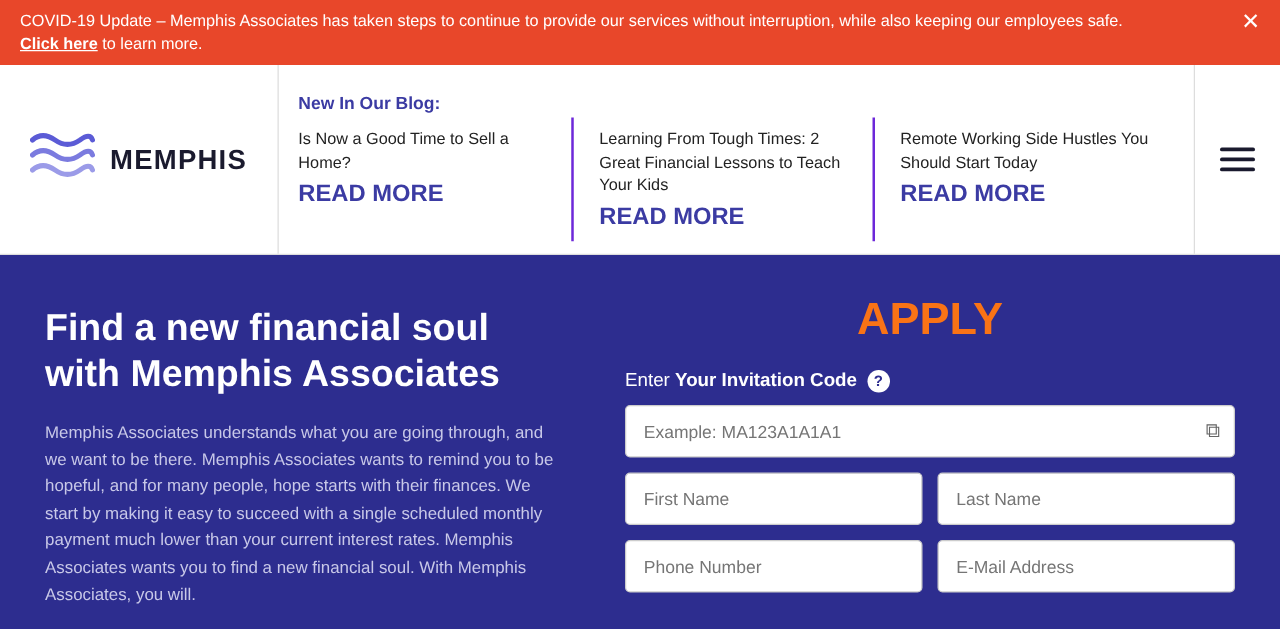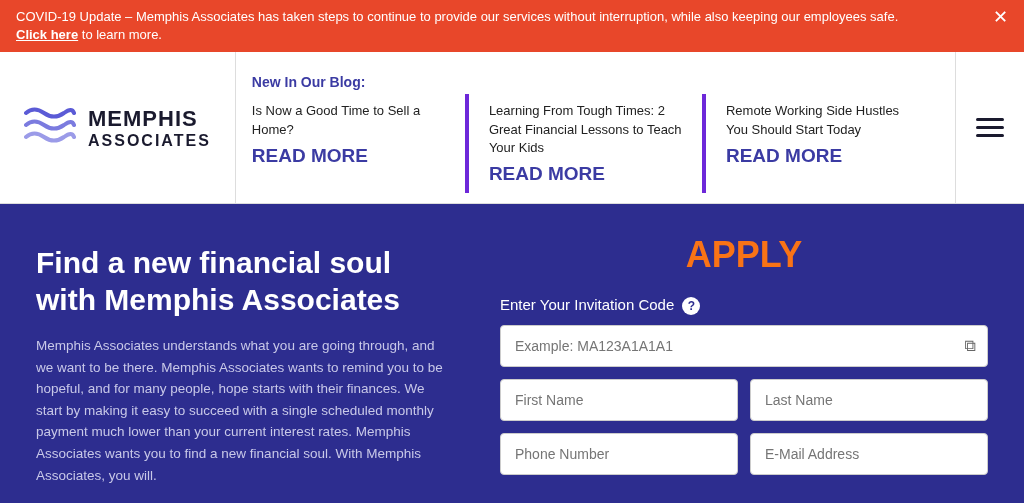--- a/index.html
+++ b/index.html
@@ -73,21 +73,21 @@
       border-left: 1px solid #ddd;
       flex: 1;
     }
 
     .blog-items {
       display: flex;
       gap: 0;
     }
     .blog-item {
       padding: 8px 20px 8px 0;
-      border-right: 4px solid #6d28d9;
+      border-right: 2px solid #6d28d9;
       margin-right: 20px;
       flex: 1;
     }
     .blog-item:last-child {
       border-right: none;
       margin-right: 0;
     }
     .blog-item p {
       font-size: 13px;
       color: #222;
@@ -165,21 +165,21 @@
       font-weight: bold;
       text-align: center;
       margin-bottom: 20px;
     }
     .invitation-label {
       color: white;
       font-size: 15px;
       margin-bottom: 10px;
     }
     .invitation-label strong {
-      font-weight: normal;
+      font-weight: bold;
     }
     .invitation-label .help-icon {
       display: inline-flex;
       align-items: center;
       justify-content: center;
       width: 18px;
       height: 18px;
       border-radius: 50%;
       background: white;
       color: #2d2d8f;
@@ -243,21 +243,20 @@
   <div class="logo-area">
     <div class="logo-waves">
       <svg width="52" height="50" viewBox="0 0 52 50">
         <path d="M2 12 Q10 5 20 12 Q30 19 40 12 Q48 6 50 12" stroke="#5b5bd6" stroke-width="4" fill="none" stroke-linecap="round"></path>
         <path d="M2 24 Q10 17 20 24 Q30 31 40 24 Q48 18 50 24" stroke="#7b7bdf" stroke-width="4" fill="none" stroke-linecap="round"></path>
         <path d="M2 36 Q10 29 20 36 Q30 43 40 36 Q48 30 50 36" stroke="#9b9be8" stroke-width="4" fill="none" stroke-linecap="round"></path>
       </svg>
     </div>
     <div class="logo-text">
       <span class="memphis">MEMPHIS</span>
-      <span class="associates">ASSOCIATES</span>
     </div>
   </div>
 
   <div class="blog-container">
     <div class="blog-label">New In Our Blog:</div>
     <div class="blog-items">
       <div class="blog-item">
         <p>Is Now a Good Time to Sell a Home?</p>
         <a href="#">READ MORE</a>
       </div>

